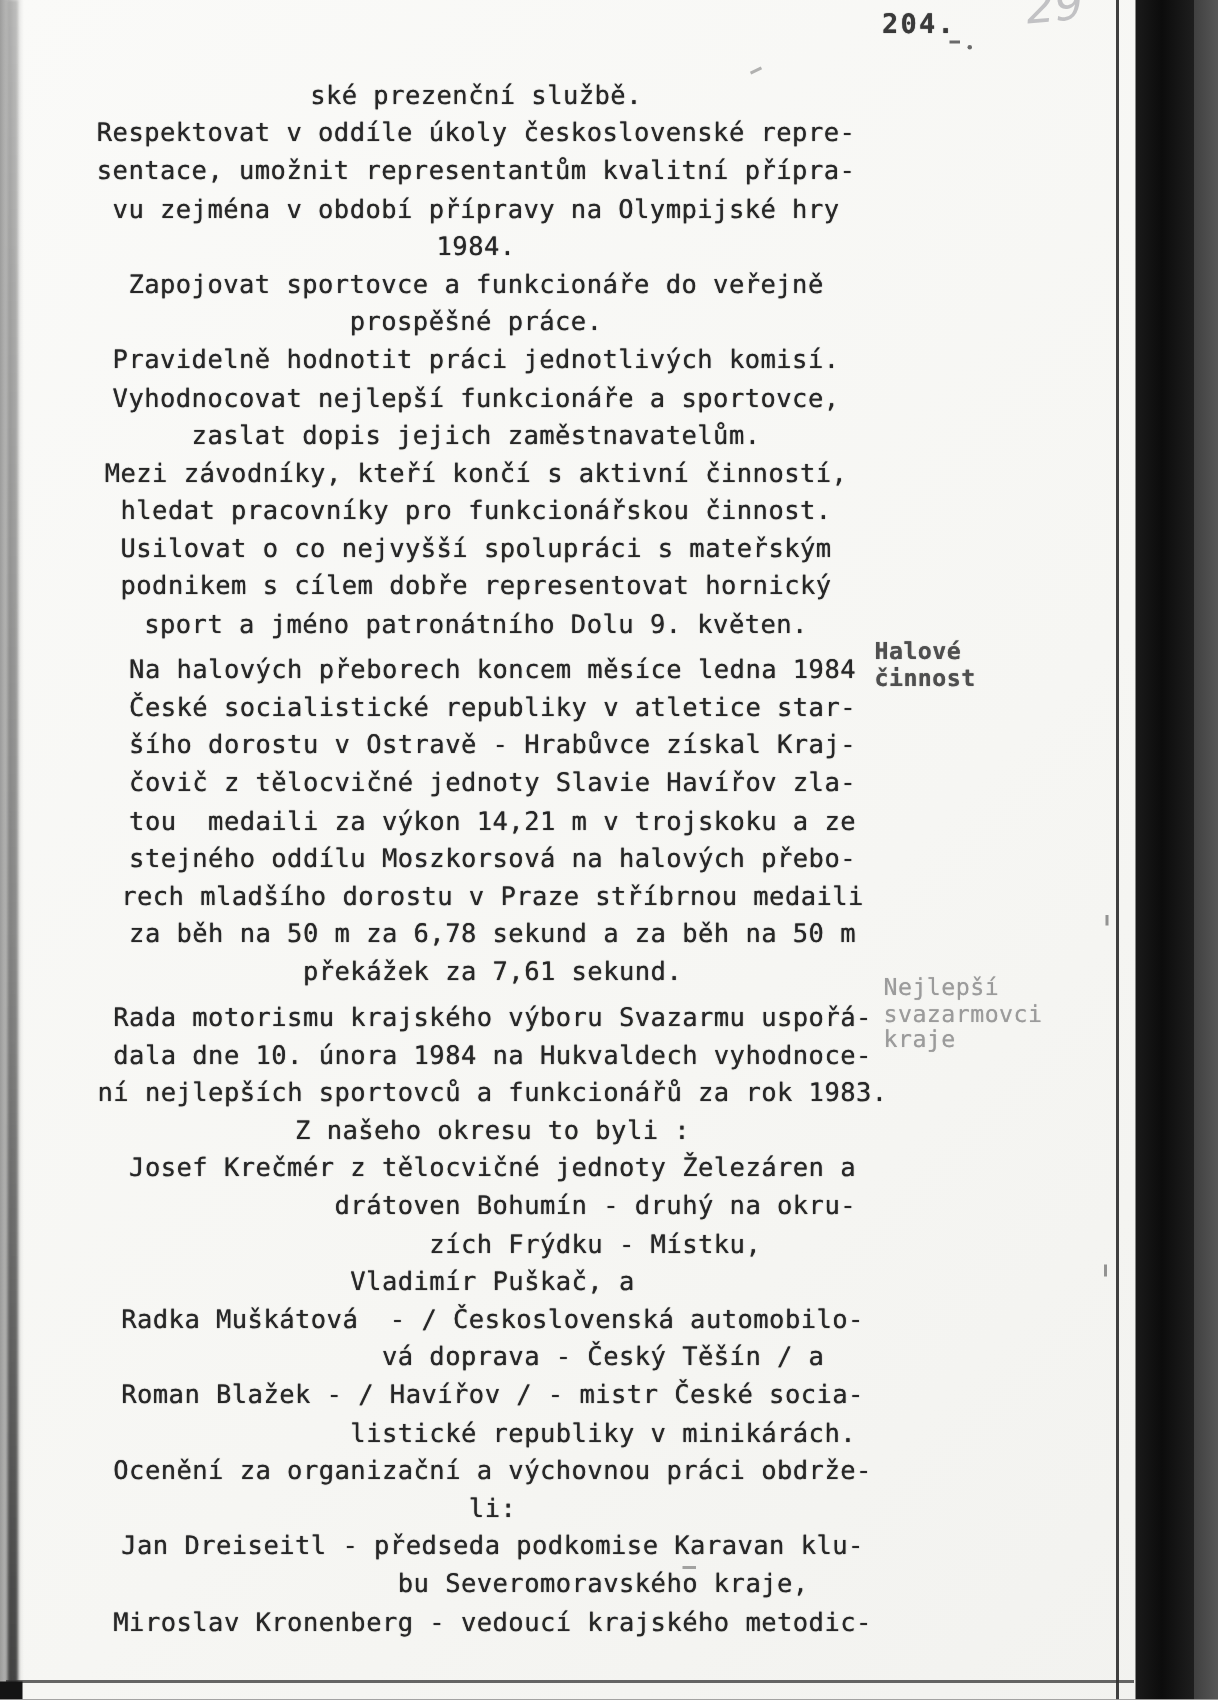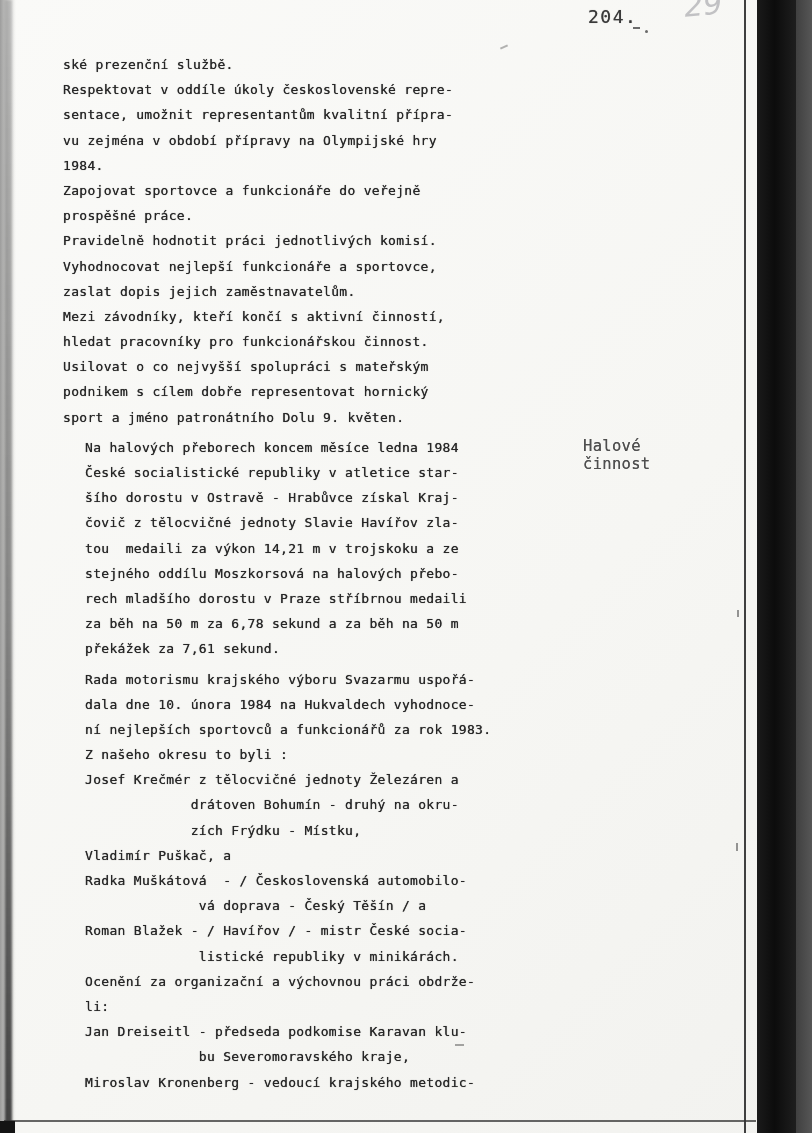--- a/index.html
+++ b/index.html
@@ -3,40 +3,41 @@
 <meta charset="utf-8">
 <style>
   html,body{margin:0;padding:0;background:#888;}
   .scan{
     position:relative;width:812px;height:1133px;overflow:hidden;
     background:linear-gradient(135deg,#fafaf8 0%,#f6f6f3 60%,#f2f2ef 100%);
     font-family:"DejaVu Sans Mono", monospace;
   }
   
   .text-col{
-    position:absolute;left:63px;top:52px;
-    font-size:13px;line-height:25.2px;letter-spacing:.3px;
+    position:absolute;left:43px;top:52px;
+    font-size:17px;line-height:25.2px;letter-spacing:.3px;
     color:#272727;white-space:pre;
     text-shadow:0 0 .7px rgba(25,25,25,.85);
+    text-align:center;
   }
   .para + .para{margin-top:5px;margin-left:22px;}
   .tline{height:25.2px;}
   
   .page-number{
     position:absolute;left:588px;top:6px;font-size:18px;color:#3a3a3a;
-    letter-spacing:1.5px;text-shadow:0 0 .7px rgba(0,0,0,.6);
+    letter-spacing:1.5px;text-shadow:0 0 .7px rgba(0,0,0,.6);font-weight:bold;
   }
   .pencil{
     position:absolute;left:684px;top:-12px;width:62px;height:32px;overflow:hidden;
     color:rgba(150,150,155,.55);font-size:30px;line-height:32px;
     font-family:"DejaVu Sans",sans-serif;font-style:italic;transform:rotate(-5deg);
   }
   
   .margin-note{position:absolute;font-size:15.5px;line-height:17.5px;letter-spacing:.3px;white-space:pre;}
-  .note-0{left:583px;top:438px;color:#4f4f4f;text-shadow:0 0 .6px rgba(40,40,40,.7);}
+  .note-0{left:583px;top:426px;color:#4f4f4f;text-shadow:0 0 .6px rgba(40,40,40,.7);font-weight:bold;}
   .note-1{left:589px;top:650px;color:#9b9b9b;text-shadow:0 0 .5px rgba(120,120,120,.6);}
   
   .gutter{position:absolute;left:0;top:0;width:16px;height:1133px;
     background:linear-gradient(to right, rgba(95,95,95,.6), rgba(130,130,130,.3) 55%, rgba(200,200,200,0));}
   .gutter-core{position:absolute;left:5px;top:0;width:7px;height:1126px;
     background:linear-gradient(to bottom, rgba(125,125,125,.35), rgba(70,70,70,.55) 55%, rgba(30,30,30,.8));
     filter:blur(1px);}
   
   .edge-line{position:absolute;left:744px;top:0;width:2px;height:1133px;background:#3f3f3f;}
   .band-black{position:absolute;left:757px;top:0;width:39px;height:1133px;
@@ -62,20 +63,21 @@
 
   <div class="gutter"></div>
   <div class="gutter-core"></div>
 
   <div class="page-number">204.</div>
   <div class="pencil">29</div>
 
   <div class="text-col"><div class="para"><div class="tline">ské prezenční službě.</div><div class="tline">Respektovat v oddíle úkoly československé repre-</div><div class="tline">sentace, umožnit representantům kvalitní přípra-</div><div class="tline">vu zejména v období přípravy na Olympijské hry</div><div class="tline">1984.</div><div class="tline">Zapojovat sportovce a funkcionáře do veřejně</div><div class="tline">prospěšné práce.</div><div class="tline">Pravidelně hodnotit práci jednotlivých komisí.</div><div class="tline">Vyhodnocovat nejlepší funkcionáře a sportovce,</div><div class="tline">zaslat dopis jejich zaměstnavatelům.</div><div class="tline">Mezi závodníky, kteří končí s aktivní činností,</div><div class="tline">hledat pracovníky pro funkcionářskou činnost.</div><div class="tline">Usilovat o co nejvyšší spolupráci s mateřským</div><div class="tline">podnikem s cílem dobře representovat hornický</div><div class="tline">sport a jméno patronátního Dolu 9. květen.</div></div><div class="para"><div class="tline">Na halových přeborech koncem měsíce ledna 1984</div><div class="tline">České socialistické republiky v atletice star-</div><div class="tline">šího dorostu v Ostravě - Hrabůvce získal Kraj-</div><div class="tline">čovič z tělocvičné jednoty Slavie Havířov zla-</div><div class="tline">tou  medaili za výkon 14,21 m v trojskoku a ze</div><div class="tline">stejného oddílu Moszkorsová na halových přebo-</div><div class="tline">rech mladšího dorostu v Praze stříbrnou medaili</div><div class="tline">za běh na 50 m za 6,78 sekund a za běh na 50 m</div><div class="tline">překážek za 7,61 sekund.</div></div><div class="para"><div class="tline">Rada motorismu krajského výboru Svazarmu uspořá-</div><div class="tline">dala dne 10. února 1984 na Hukvaldech vyhodnoce-</div><div class="tline">ní nejlepších sportovců a funkcionářů za rok 1983.</div><div class="tline">Z našeho okresu to byli :</div><div class="tline">Josef Krečmér z tělocvičné jednoty Železáren a</div><div class="tline">             drátoven Bohumín - druhý na okru-</div><div class="tline">             zích Frýdku - Místku,</div><div class="tline">Vladimír Puškač, a</div><div class="tline">Radka Muškátová  - / Československá automobilo-</div><div class="tline">              vá doprava - Český Těšín / a</div><div class="tline">Roman Blažek - / Havířov / - mistr České socia-</div><div class="tline">              listické republiky v minikárách.</div><div class="tline">Ocenění za organizační a výchovnou práci obdrže-</div><div class="tline">li:</div><div class="tline">Jan Dreiseitl - předseda podkomise Karavan klu-</div><div class="tline">              bu Severomoravského kraje,</div><div class="tline">Miroslav Kronenberg - vedoucí krajského metodic-</div></div></div>
 
   <div class="margin-note note-0"><div>Halové</div><div>činnost</div></div>
+  <div class="margin-note note-1"><div>Nejlepší</div><div>svazarmovci</div><div>kraje</div></div>
 
   <div class="edge-line"></div>
   <div class="band-black"></div>
   <div class="band-gray"></div>
   <div class="bottom-line"></div>
   <div class="corner-mark"></div>
 
   <div class="speck sp1"></div>
   <div class="speck sp2"></div>
   <div class="speck sp3"></div>

